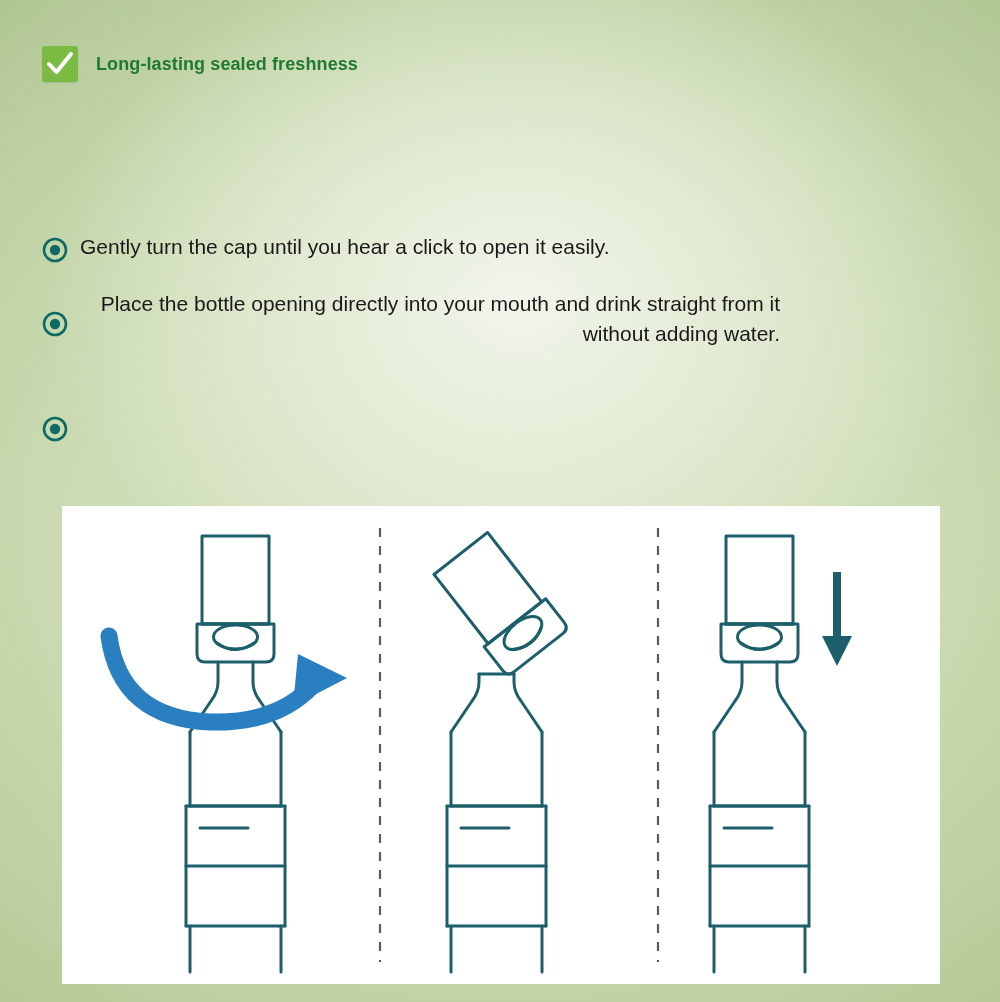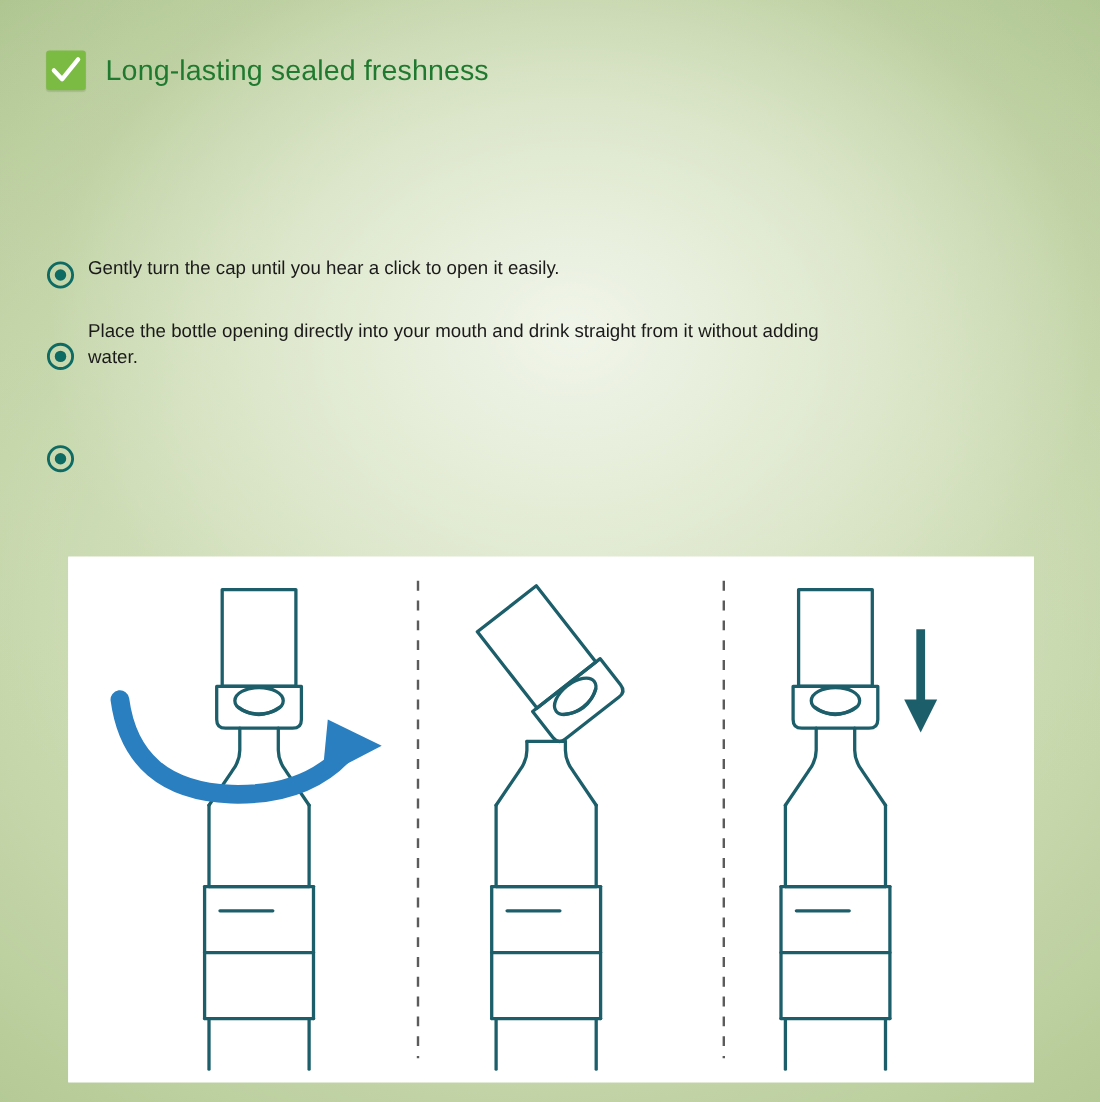--- a/index.html
+++ b/index.html
@@ -41,50 +41,50 @@
     background: #7cbb43;
     border-radius: 3px;
     position: relative;
     flex: 0 0 auto;
     box-shadow: 0 1px 1px rgba(0,0,0,0.10);
   }
   .check-box svg { display: block; }
   .feature-label {
     margin-left: 18px;
     color: #1f7a2f;
-    font-size: 26px;
-    font-weight: normal;
+    font-size: 18px;
+    font-weight: bold;
     letter-spacing: 0.1px;
     white-space: nowrap;
   }
 
   
   .instructions {
     position: absolute;
     left: 42px;
     top: 232px;
     width: 760px;
   }
   .instr-row {
     display: flex;
     align-items: flex-start;
   }
   .instr-row.r1 { margin-bottom: 26px; }
-  .instr-row.r2 { margin-bottom: 62px; }
+  .instr-row.r2 { margin-bottom: 62px; text-align: right; }
   .bullet-icon {
     width: 26px;
     height: 26px;
     flex: 0 0 auto;
     margin-top: 5px;
   }
   .instr-row.r2 .bullet-icon { margin-top: 22px; }
   .instr-text {
     margin-left: 12px;
     color: #1a1a1a;
-    font-size: 17px;
+    font-size: 21px;
     line-height: 1.42;
     max-width: 700px;
   }
 
   
   .illustration {
     position: absolute;
     left: 62px;
     top: 506px;
     width: 878px;

